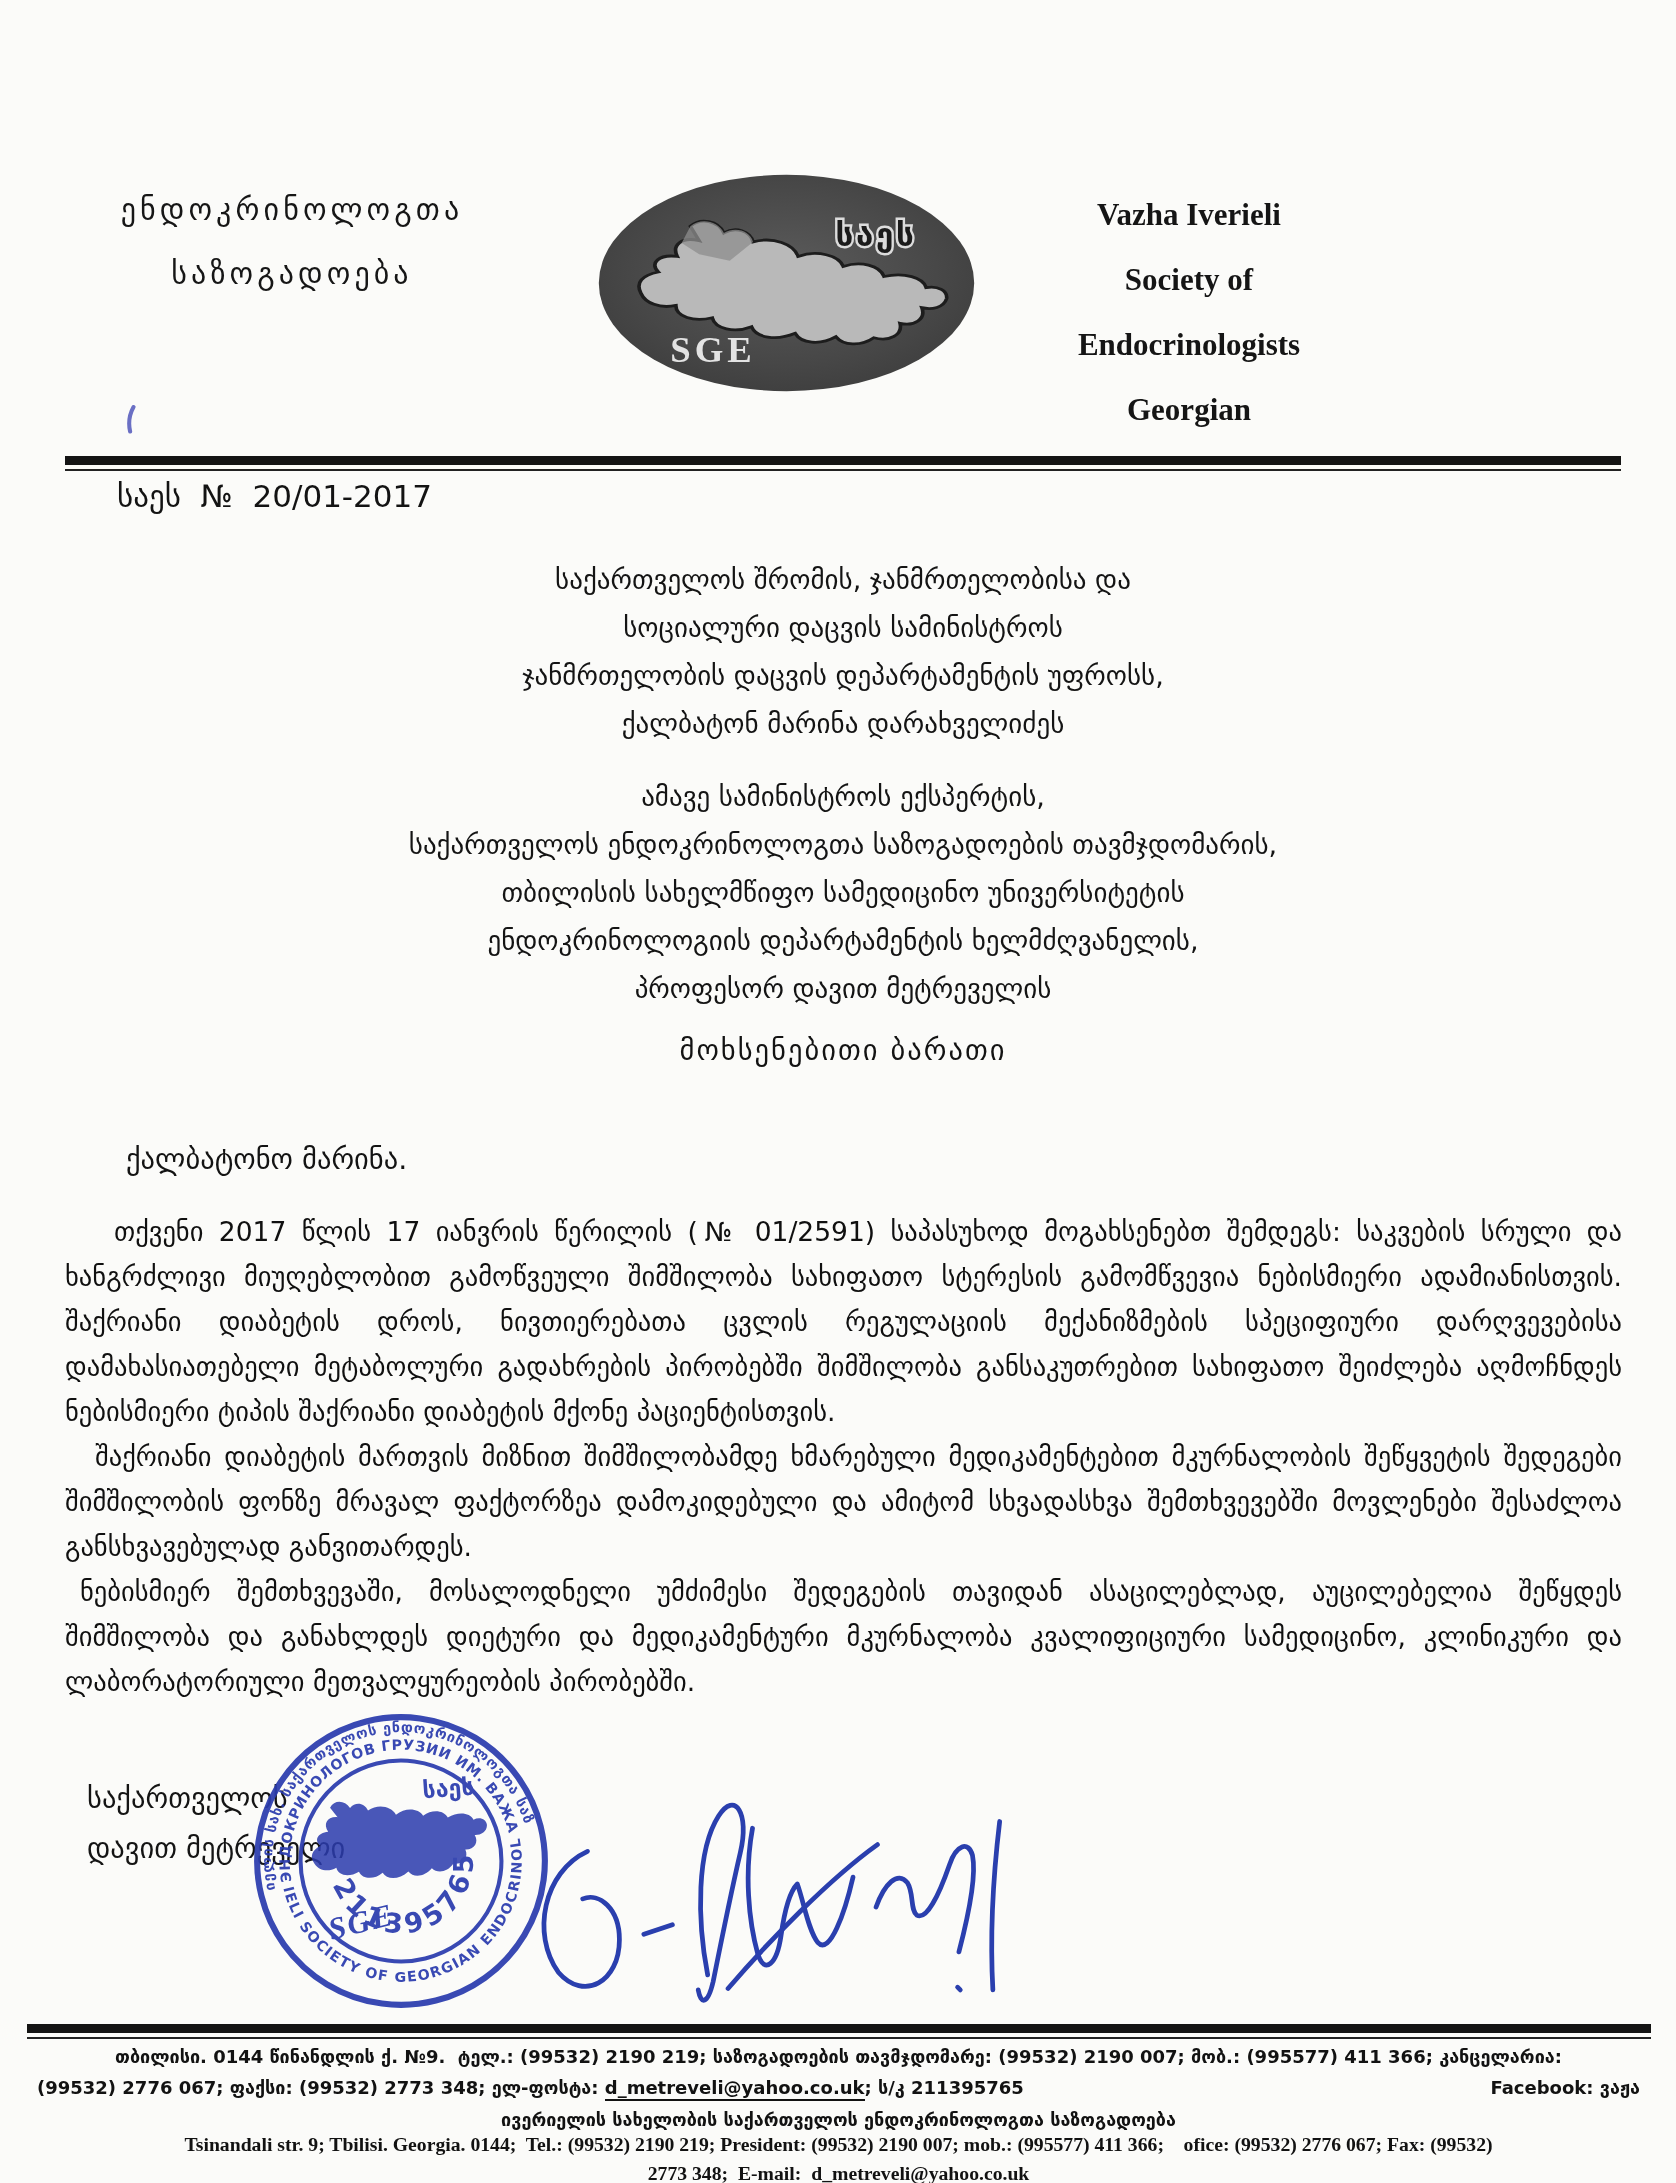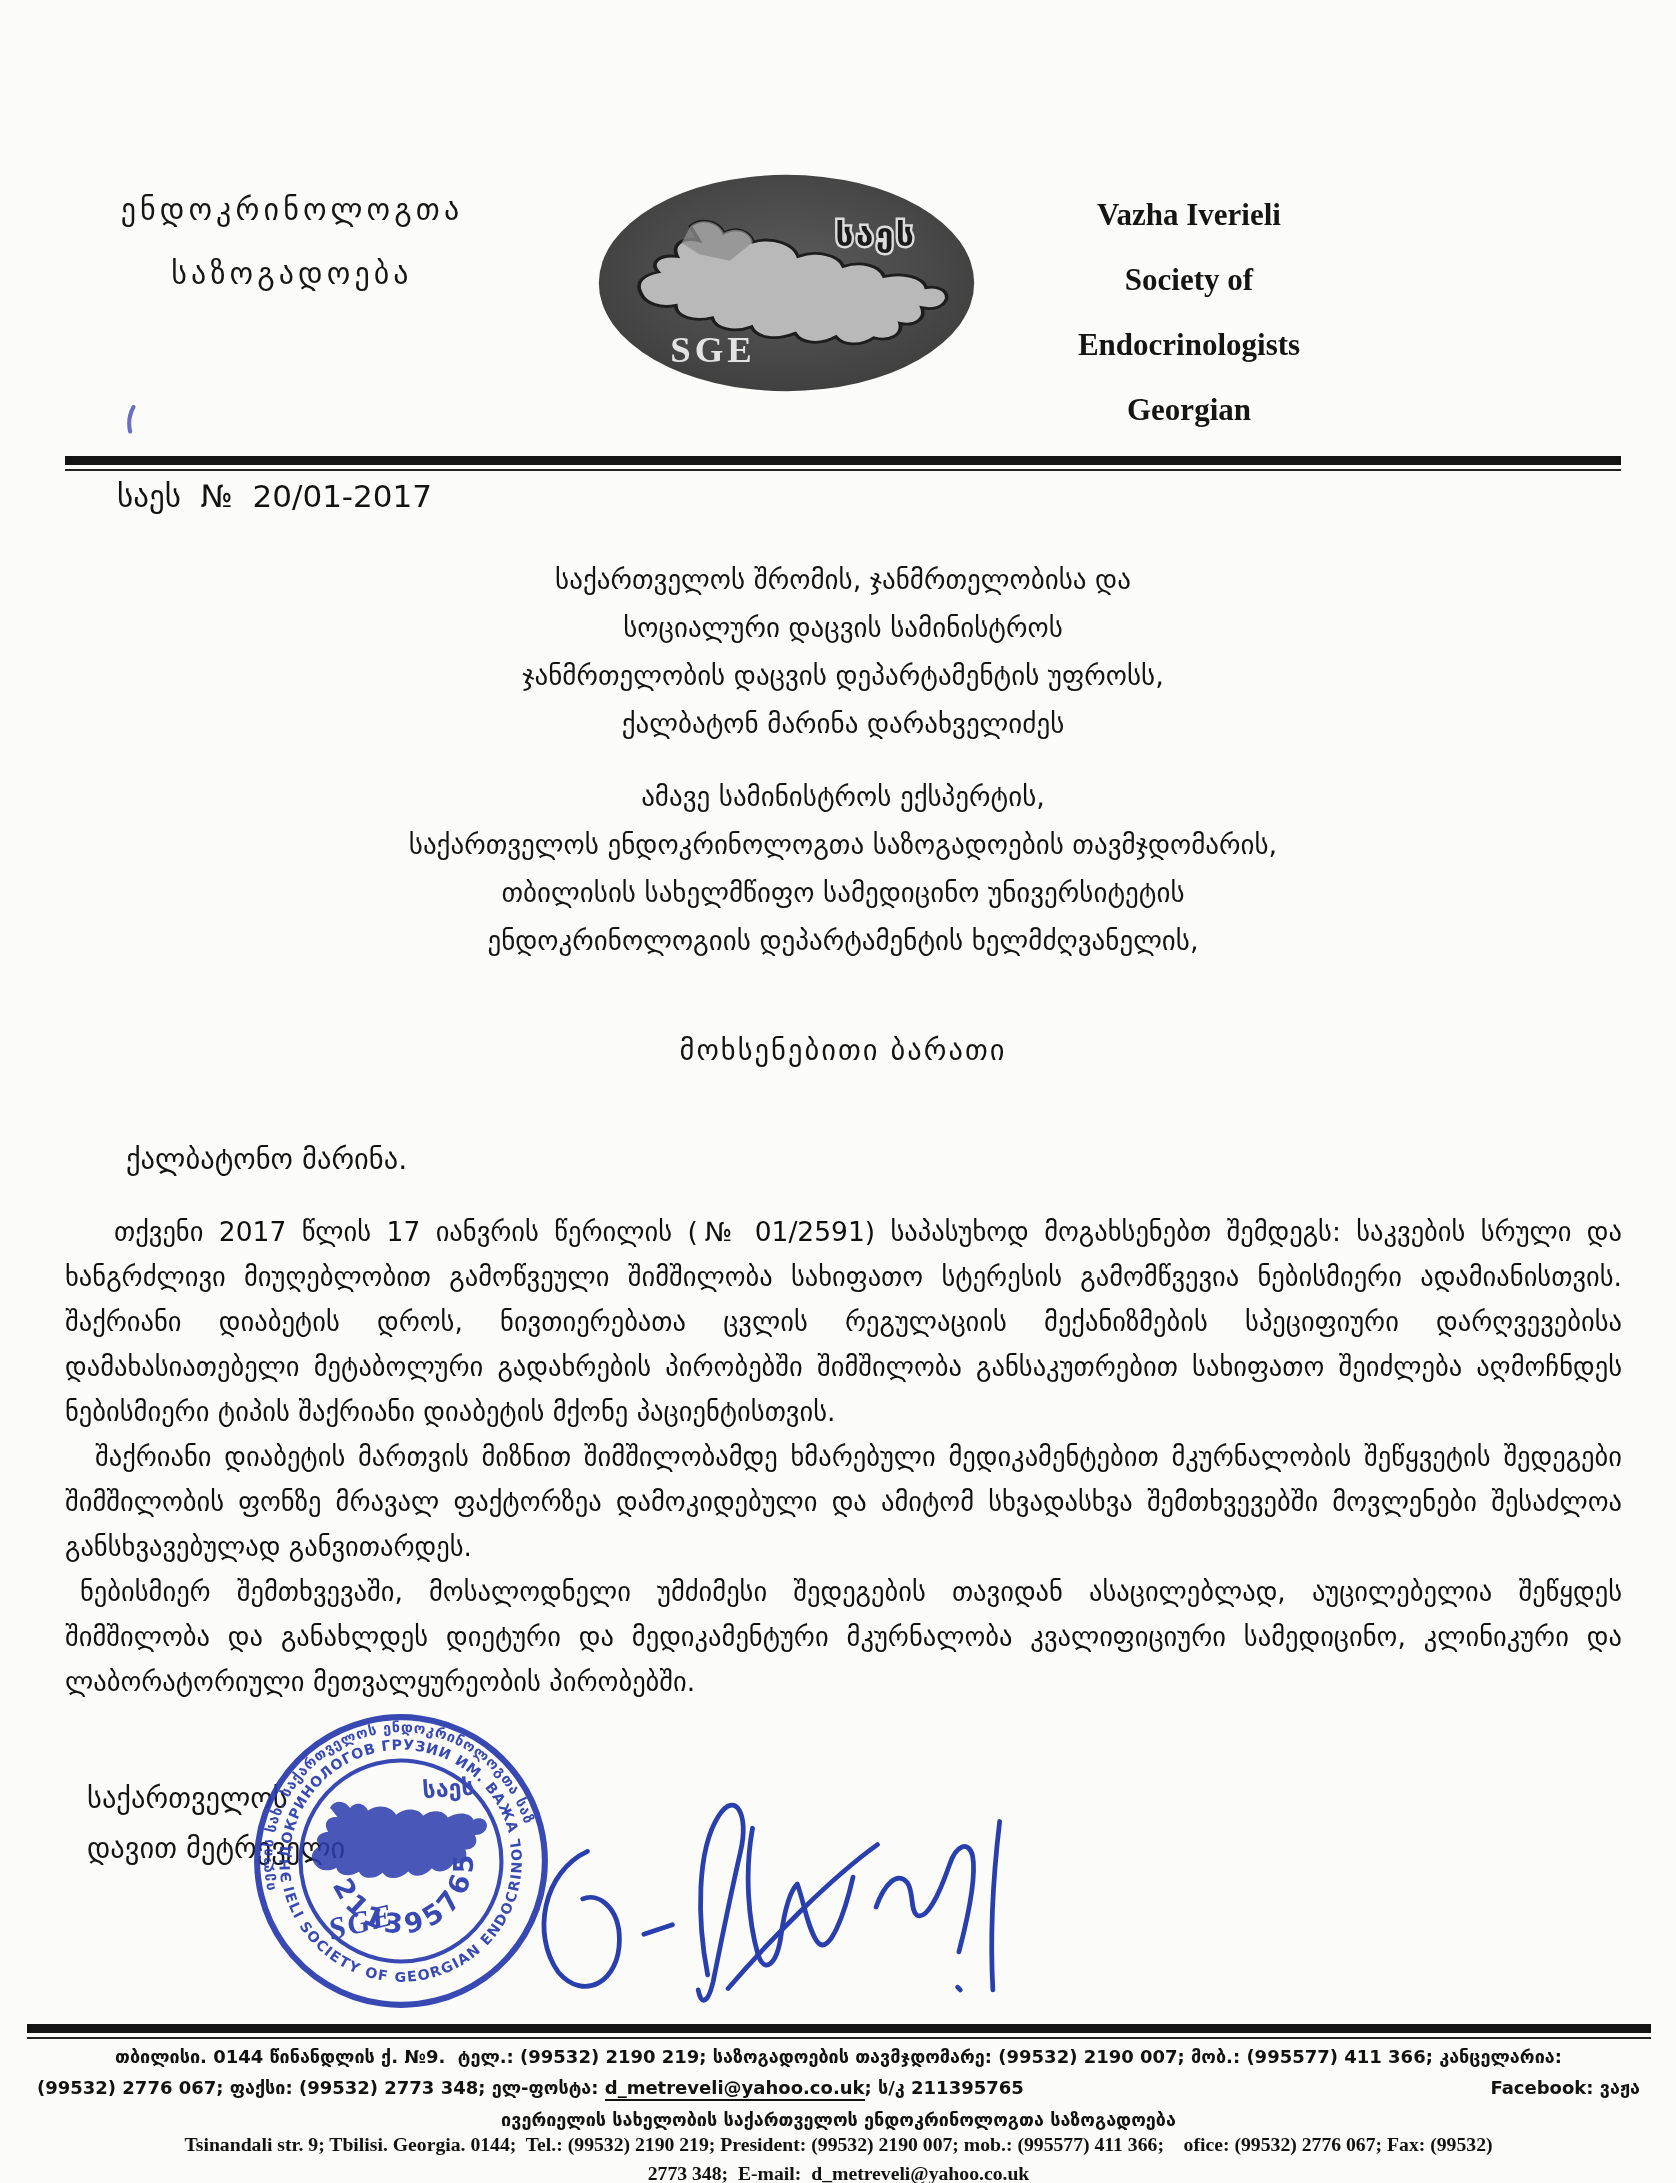--- a/index.html
+++ b/index.html
@@ -103,20 +103,21 @@
   <div>სოციალური დაცვის სამინისტროს</div>
   <div>ჯანმრთელობის დაცვის დეპარტამენტის უფროსს,</div>
   <div>ქალბატონ მარინა დარახველიძეს</div>
 </div>
 
 <div class="abs block-center secondary">
   <div>ამავე სამინისტროს ექსპერტის,</div>
   <div>საქართველოს ენდოკრინოლოგთა საზოგადოების თავმჯდომარის,</div>
   <div>თბილისის სახელმწიფო სამედიცინო უნივერსიტეტის</div>
   <div>ენდოკრინოლოგიის დეპარტამენტის ხელმძღვანელის,</div>
+  <div>პროფესორ დავით მეტრეველის</div>
 </div>
 
 <div class="abs doc-title">მოხსენებითი ბარათი</div>
 <div class="abs salutation">ქალბატონო მარინა.</div>
 
 <div class="abs body-text">
   <p class="p1">თქვენი  2017 წლის 17 იანვრის წერილის (№  01/2591) საპასუხოდ მოგახსენებთ შემდეგს: საკვების სრული და ხანგრძლივი  მიუღებლობით გამოწვეული შიმშილობა  სახიფათო სტერესის გამომწვევია ნებისმიერი  ადამიანისთვის. შაქრიანი დიაბეტის დროს, ნივთიერებათა ცვლის რეგულაციის მექანიზმების სპეციფიური დარღვევებისა დამახასიათებელი მეტაბოლური გადახრების პირობებში შიმშილობა განსაკუთრებით სახიფათო შეიძლება აღმოჩნდეს ნებისმიერი ტიპის შაქრიანი დიაბეტის მქონე პაციენტისთვის.</p>
   <p class="p2">შაქრიანი დიაბეტის მართვის მიზნით შიმშილობამდე ხმარებული  მედიკამენტებით მკურნალობის შეწყვეტის შედეგები შიმშილობის ფონზე მრავალ ფაქტორზეა დამოკიდებული და ამიტომ სხვადასხვა შემთხვევებში მოვლენები შესაძლოა განსხვავებულად განვითარდეს.</p>
   <p class="p3">ნებისმიერ შემთხვევაში, მოსალოდნელი უმძიმესი შედეგების თავიდან ასაცილებლად, აუცილებელია შეწყდეს შიმშილობა და განახლდეს დიეტური და მედიკამენტური მკურნალობა კვალიფიციური სამედიცინო, კლინიკური და ლაბორატორიული მეთვალყურეობის პირობებში.</p>
 </div>

